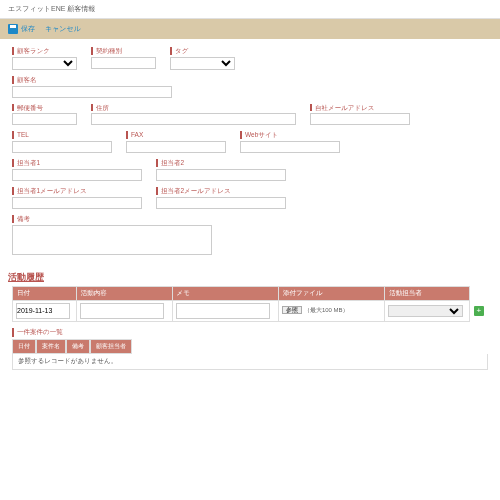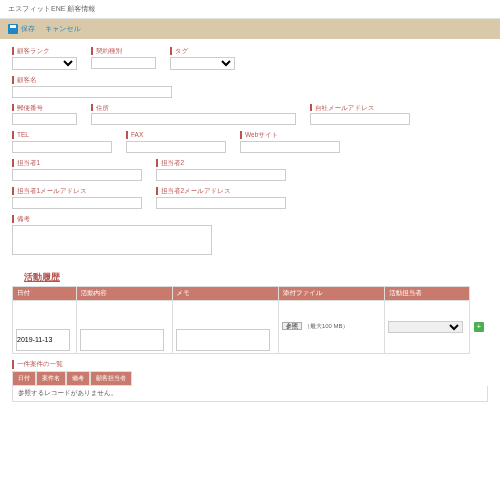--- a/index.html
+++ b/index.html
@@ -17,26 +17,26 @@
   .field label { font-size: 6.5px; color: #b85450; border-left: 2px solid #b85450; padding-left: 3px; margin-bottom: 2px; line-height: 1.2; }
   .field input[type=text], .field select { border: 1px solid #ccc; font-size: 7px; padding: 1px 2px; height: 12px; background: #fff; }
   .field select { height: 13px; }
   .field textarea { border: 1px solid #ccc; font-size: 7px; padding: 2px; resize: none; background: #fff; }
   .w-small { width: 65px; }
   .w-med { width: 100px; }
   .w-medl { width: 130px; }
   .w-large { width: 160px; }
   .w-xl { width: 200px; }
   .w-addr { width: 205px; }
-  .section-title { color: #b85450; font-size: 9px; font-weight: bold; margin: 6px 0 2px 24px; text-decoration: underline; text-decoration-color: #b85450; }
+  .section-title { color: #b85450; font-size: 9px; font-weight: bold; margin: 6px 0 2px 8px; text-decoration: underline; text-decoration-color: #b85450; }
   .table-wrap { margin: 0 12px; }
   table { border-collapse: collapse; width: 100%; }
   th { background: #c97a6d; color: #fff; font-size: 6.5px; font-weight: normal; padding: 2px 4px; text-align: left; border: 1px solid #ddd; }
   td { border: 1px solid #ddd; padding: 2px 3px; font-size: 7px; background: #fff; vertical-align: middle; }
-  td input[type=text] { width: 95%; border: 1px solid #ccc; height: 22px; font-size: 7px; margin-top: 26px; }
+  td input[type=text] { width: 95%; border: 1px solid #ccc; height: 16px; font-size: 7px; }
   td select { width: 95%; border: 1px solid #ccc; height: 12px; font-size: 6.5px; }
   .file-btn { background: #eee; border: 1px solid #aaa; font-size: 6px; padding: 0 3px; cursor: pointer; }
   .file-note { font-size: 6px; color: #666; }
   .add-btn { width: 10px; height: 10px; background: #4caf50; color: #fff; font-size: 8px; line-height: 10px; text-align: center; cursor: pointer; border-radius: 1px; display: inline-block; }
   .add-cell { text-align: center; background: transparent; border: none; padding-left: 3px; }
   .subsection { margin: 6px 12px 0 12px; }
   .sub-label { font-size: 6.5px; color: #b85450; border-left: 2px solid #b85450; padding-left: 3px; margin-bottom: 2px; display: inline-block; }
   .mini-head { display: flex; }
   .mini-head span { background: #c97a6d; color: #fff; font-size: 6px; padding: 2px 5px; border: 1px solid #ddd; }
   .empty-msg { border: 1px solid #ddd; border-top: none; padding: 3px 5px; font-size: 6.5px; color: #555; background: #fff; }

